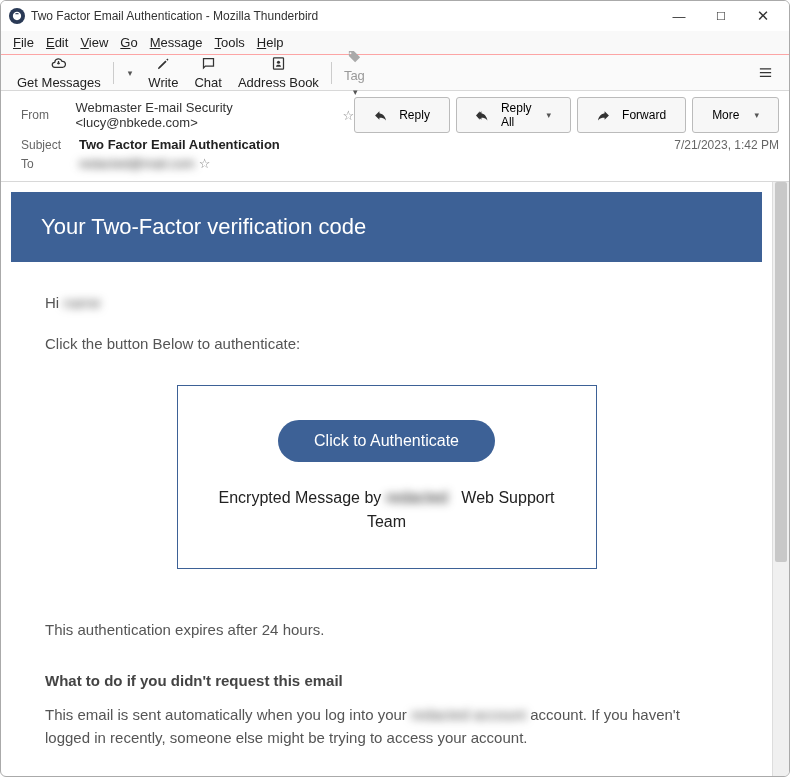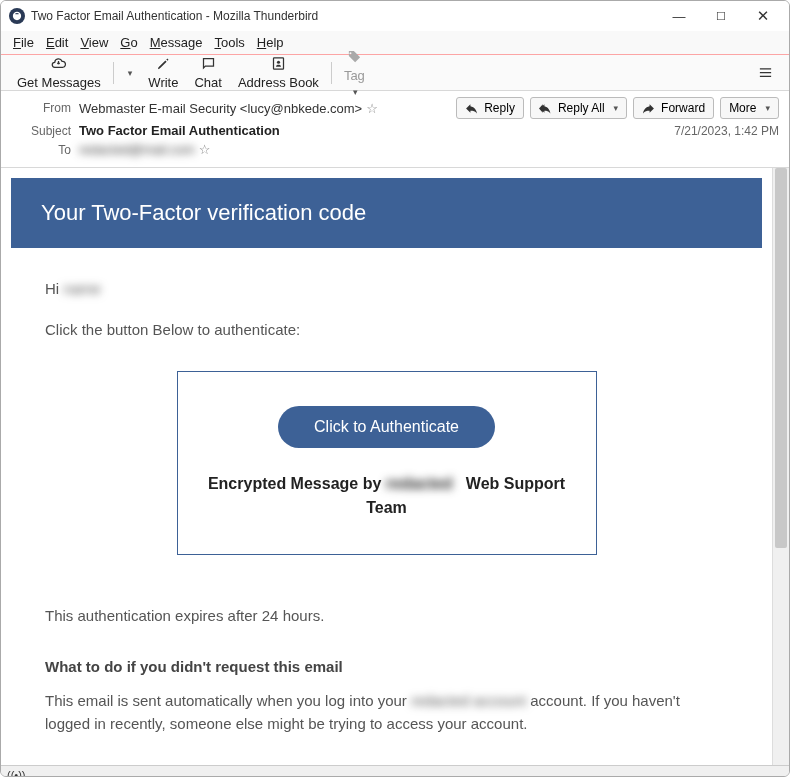--- a/index.html
+++ b/index.html
@@ -14,38 +14,38 @@
 .menubar span { padding: 2px 4px; cursor: default; }
 .menubar span u { text-decoration: underline; }
 .toolbar { display: flex; align-items: center; padding: 4px 8px; background: #fafafa; border-bottom: 1px solid #d8d8d8; height: 36px; }
 .toolbar .tbtn { display: flex; align-items: center; gap: 4px; padding: 4px 8px; font-size: 13px; color: #222; border-radius: 3px; cursor: default; flex-direction: column; }
 .toolbar .divider { width: 1px; height: 22px; background: #ccc; margin: 0 4px; }
 .toolbar .dropdown-caret { font-size: 9px; color: #555; margin-left: 2px; }
 .toolbar .spacer { flex: 1; }
 .toolbar .hamburger { padding: 4px 8px; }
 .header-block { padding: 4px 10px 8px 20px; border-bottom: 1px solid #d8d8d8; background: #fff; font-size: 13px; }
 .header-row { display: flex; align-items: center; padding: 2px 0; }
-.header-label { width: 50px; text-align: right; color: #666; font-size: 12px; margin-right: 8px; }
+.header-label { width: 50px; text-align: left; color: #666; font-size: 12px; margin-right: 8px; }
 .header-value { color: #333; }
 .header-actions { margin-left: auto; display: flex; gap: 6px; }
-.action-btn { display: flex; align-items: center; gap: 6px; border: 1px solid #bbb; border-radius: 3px; padding: 3px 8px; font-size: 12px; background: #f7f7f7; cursor: default; }
+.action-btn { display: flex; align-items: center; gap: 12px; border: 1px solid #bbb; border-radius: 3px; padding: 3px 19px; font-size: 12px; background: #f7f7f7; cursor: default; }
 .action-btn .caret { font-size: 9px; margin-left: 3px; color: #555; }
 .date-text { margin-left: auto; color: #666; font-size: 12px; }
 .star { color: #888; font-size: 13px; margin-left: 4px; }
 .blur { filter: blur(4px); display: inline-block; }
 .content-wrap { display: flex; height: calc(100% - 30px - 24px - 36px - 70px - 18px); }
 .content-area { flex: 1; overflow-y: auto; padding: 10px; }
 .scrollbar { width: 17px; background: #f0f0f0; position: relative; border-left: 1px solid #ddd; }
 .scrollbar .thumb { position: absolute; left: 2px; right: 2px; top: 0; height: 380px; background: #c8c8c8; border-radius: 2px; }
 .email-banner { background: #3d6196; color: #fff; padding: 22px 30px; font-size: 22px; font-weight: 400; }
 .email-body { padding: 30px 34px; color: #555; font-size: 15px; line-height: 1.5; background: #fff; }
 .email-body p { margin-bottom: 18px; }
 .auth-box { border: 1px solid #3d6196; padding: 34px 20px; margin: 30px auto 50px; width: 420px; text-align: center; }
 .auth-btn { background: #3d6196; color: #fff; border: none; border-radius: 22px; padding: 12px 36px; font-size: 16px; cursor: pointer; margin-bottom: 24px; }
-.auth-box .enc-text { color: #222; font-size: 16px; font-weight: 700; }
+.auth-box .enc-text { color: #222; font-size: 16px; font-weight: 400; }
 .email-body .section-title { font-weight: 700; color: #444; margin-bottom: 12px; margin-top: 28px; }
 .statusbar { height: 18px; background: #f0f0f0; border-top: 1px solid #ccc; display: flex; align-items: center; padding: 0 6px; }
 .statusbar .status-icon { font-size: 11px; color: #333; }
 svg.icon { width: 15px; height: 15px; fill: #333; flex-shrink: 0; }
 .subject-value { font-weight: 700; color: #222; }
 </style>
 </head>
 <body>
 
 <div class="titlebar">

